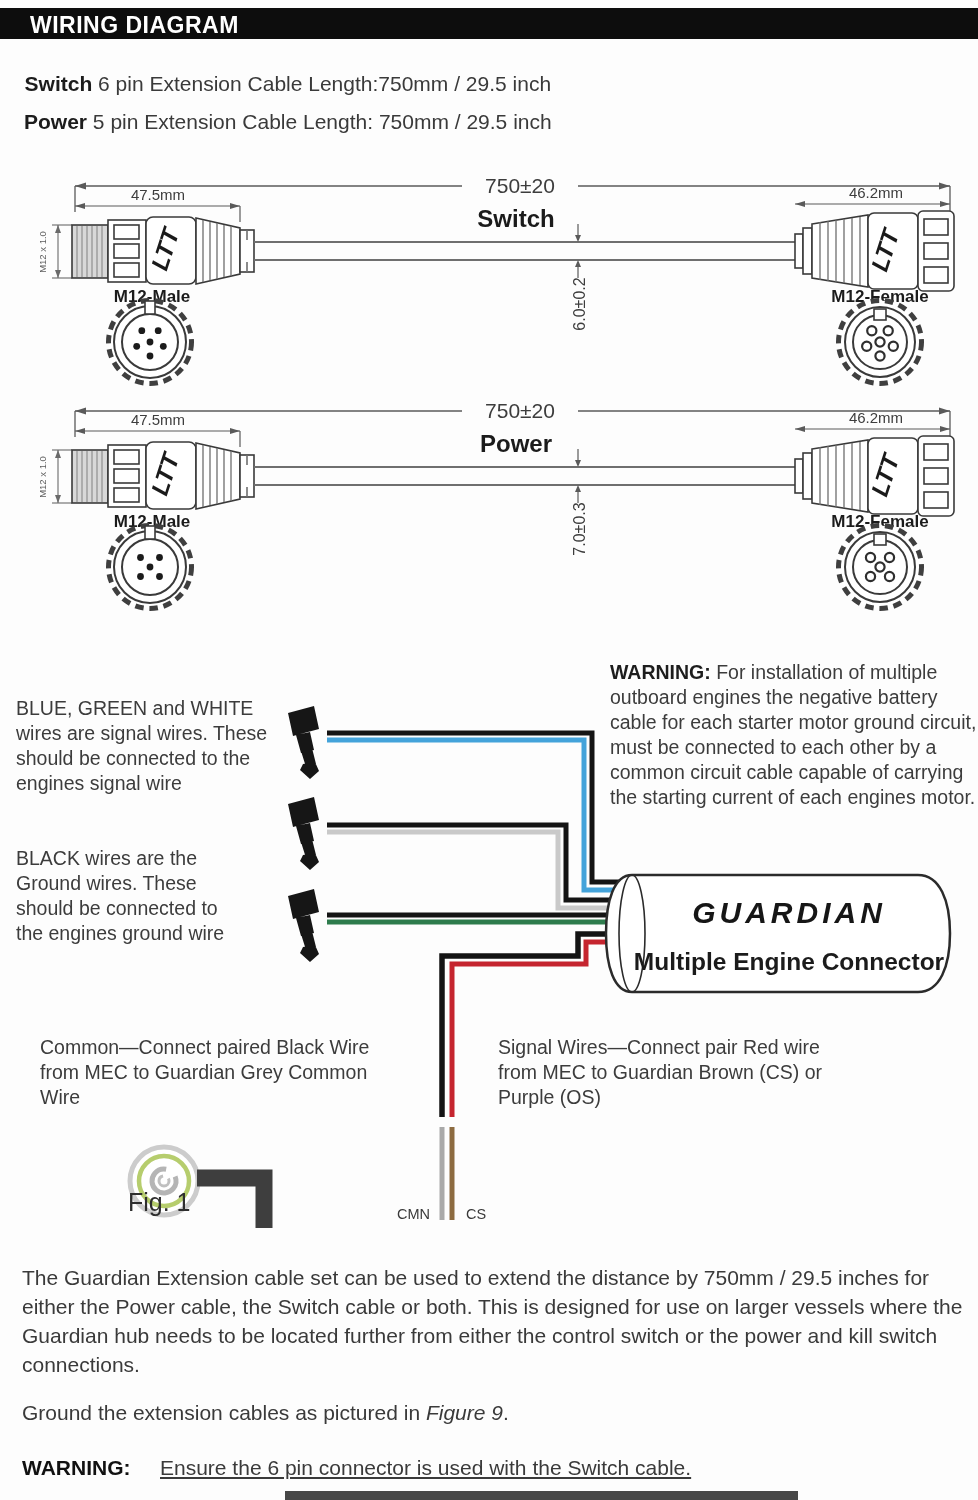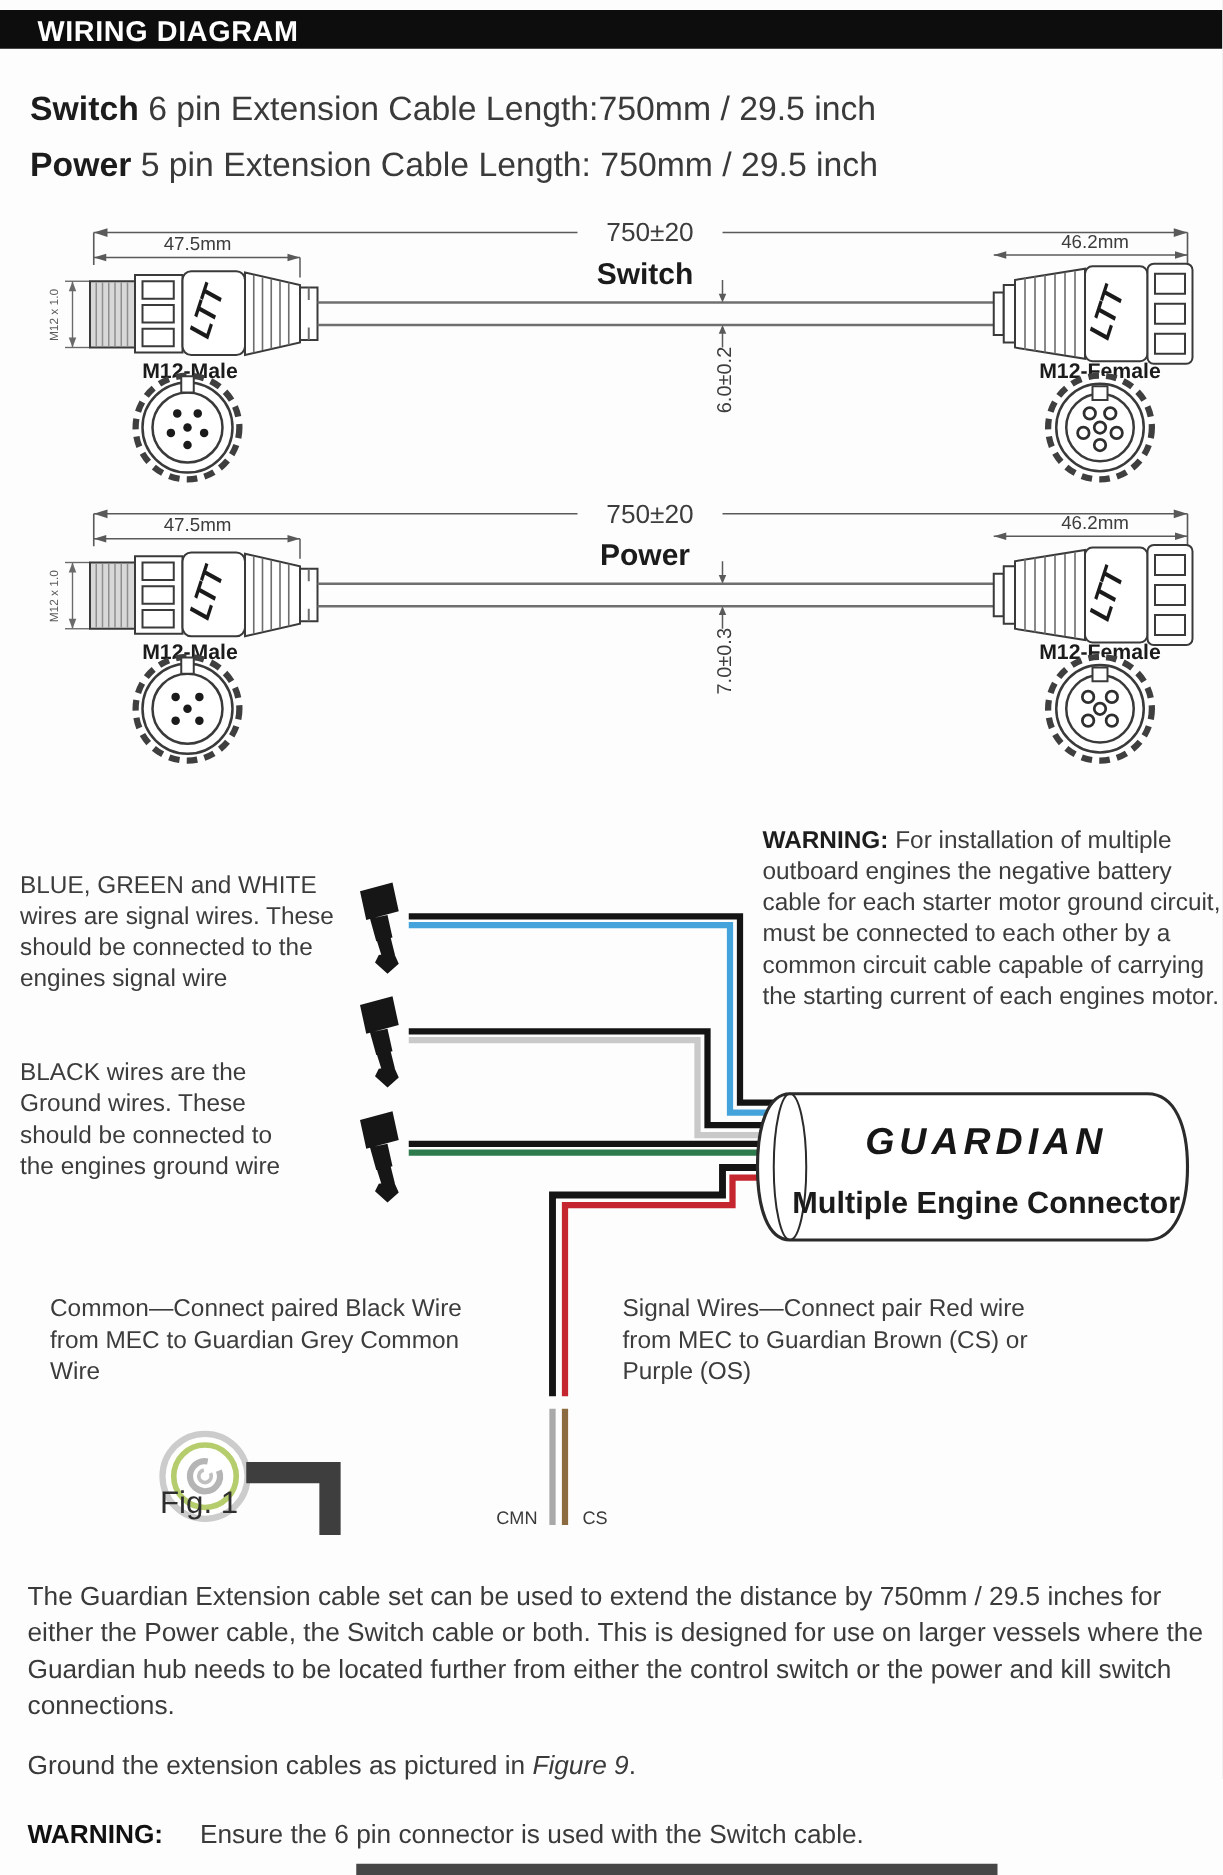--- a/index.html
+++ b/index.html
@@ -8,35 +8,35 @@
     background:#fdfdfd;overflow:hidden;
     font-family:"Liberation Sans", sans-serif;color:#383838;
   }
   .hdr-bar{
     position:absolute;left:0;top:8px;width:978px;height:31px;background:#0d0d0d;
     display:flex;align-items:flex-end;
   }
   .hdr-bar span{
     color:#fff;font-weight:bold;font-size:23px;letter-spacing:.5px;margin-left:30px;
   }
-  .intro{position:absolute;left:24px;top:72px;font-size:27px;color:#3a3a3a;}
+  .intro{position:absolute;left:24px;top:72px;font-size:21px;color:#3a3a3a;text-align:center;}
   .intro p{margin:0 0 14px 0;}
   .intro b{color:#1c1c1c;}
   svg{display:block;font-family:"Liberation Sans", sans-serif;}
   .cable-svg{position:absolute;left:0;}
   .fig{position:absolute;left:0;top:650px;width:978px;height:590px;}
   .fig-svg{position:absolute;left:0;top:0;}
   .note{position:absolute;font-size:19.5px;line-height:25px;color:#3c3c3c;}
   .note b{color:#1d1d1d;}
   .figlabel{position:absolute;left:100px;top:538px;font-size:25px;color:#2e2e2e;margin-left:28px;}
   .footer{position:absolute;left:22px;top:1263px;width:946px;font-size:21px;line-height:29px;color:#3a3a3a;}
   .footer .p2{margin-top:19px;}
   .footer .warn{display:flex;margin-top:26px;}
   .footer .warn .wl{font-weight:bold;color:#111;width:138px;flex:0 0 138px;}
-  .footer .warn .wlines div{margin-bottom:15px;}
+  .footer .warn .wlines div{margin-bottom:15px;text-decoration:underline;}
   .cutbar{position:absolute;left:285px;top:1491px;width:513px;height:9px;background:#474747;}
   .dim-t{fill:#3d3d3d;}
   .lbl-b{fill:#1b1b1b;font-weight:bold;}
 </style>
 </head>
 <body>
 
 <div class="page">
 
   <div class="hdr-bar">

